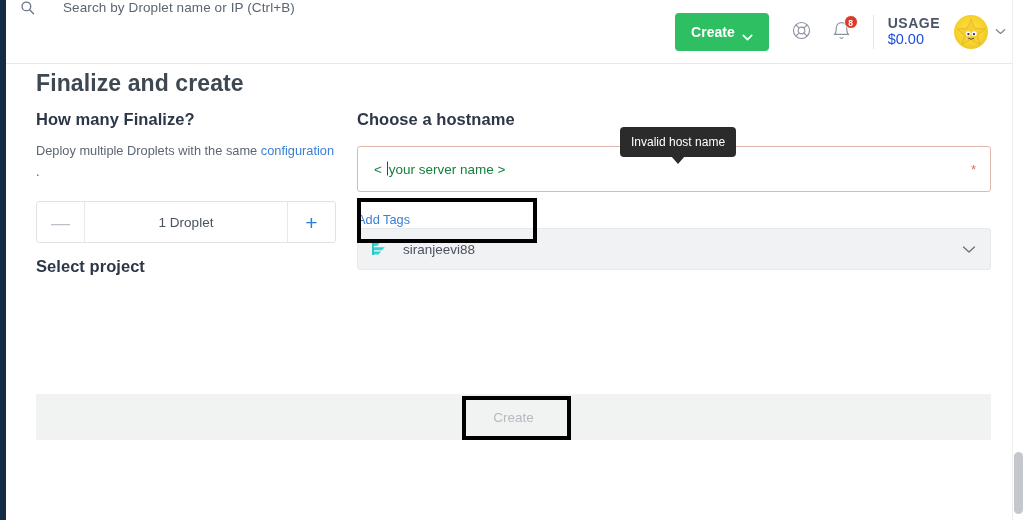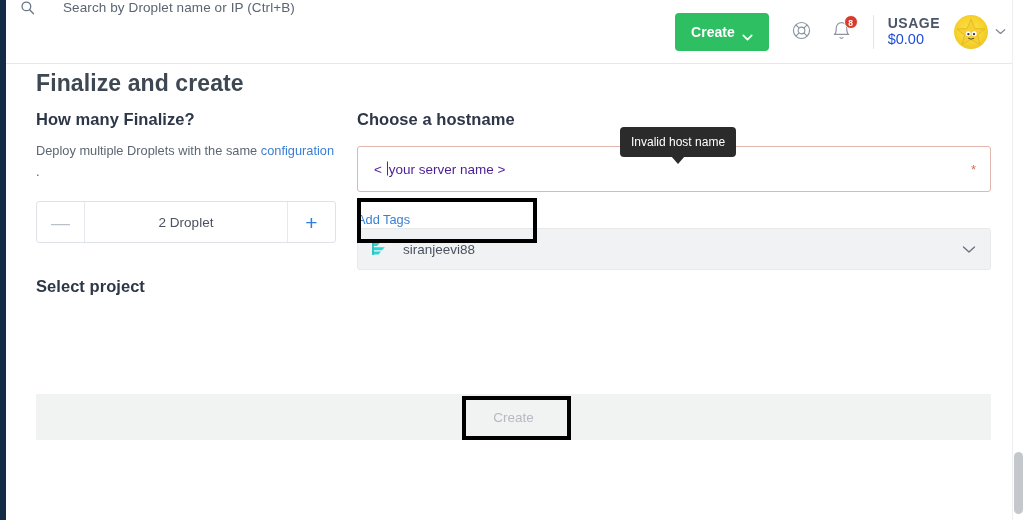--- a/index.html
+++ b/index.html
@@ -107,31 +107,31 @@
     display: flex; align-items: center; justify-content: center;
     font-size: 19px; line-height: 1;
   }
   .step-minus { color: #b9c0c9; border-right: 1px solid #e5e8ec; }
   .step-plus  { color: #2f7fe0; border-left: 1px solid #e5e8ec; font-size: 21px; }
   .step-value {
     flex: 1 1 auto; display: flex; align-items: center; justify-content: center;
     font-size: 13.5px; color: #49525e;
   }
 
-  .select-project { margin-top: 34px; }
+  .select-project { margin-top: 14px; }
 
   
   .host-field {
     position: relative; margin-top: 17px;
     height: 46px; width: 634px;
     border: 1px solid #e0b6ad; border-radius: 3px; background: #ffffff;
   }
   .host-placeholder {
     position: absolute; left: 16px; top: 50%; transform: translateY(-50%);
-    font-size: 13.5px; color: #4c1d95; white-space: nowrap;
+    font-size: 13.5px; color: #15803d; white-space: nowrap;
   }
   .caret-bar {
     display: inline-block; width: 1px; height: 14px; background: #3a4250;
     vertical-align: -2px; margin: 0 1px;
   }
   .req-star {
     position: absolute; right: 14px; top: 50%; transform: translateY(-50%);
     color: #d0705f; font-size: 13px; line-height: 1;
   }
 
@@ -277,21 +277,21 @@
     <div class="col-left">
 
       <div>
         <div class="sec-title">How many Finalize?</div>
         <div class="sec-desc">
           <span>Deploy multiple Droplets with the same </span><a class="link">configuration</a><span> .</span>
         </div>
 
         <div class="stepper">
           <button class="step-btn step-minus">—</button>
-          <div class="step-value">2  Droplet</div>
+          <div class="step-value">1  Droplet</div>
           <button class="step-btn step-plus">+</button>
         </div>
       </div>
 
       <div class="select-project">
         <div class="sec-title">Select project</div>
       </div>
 
     </div>
 

